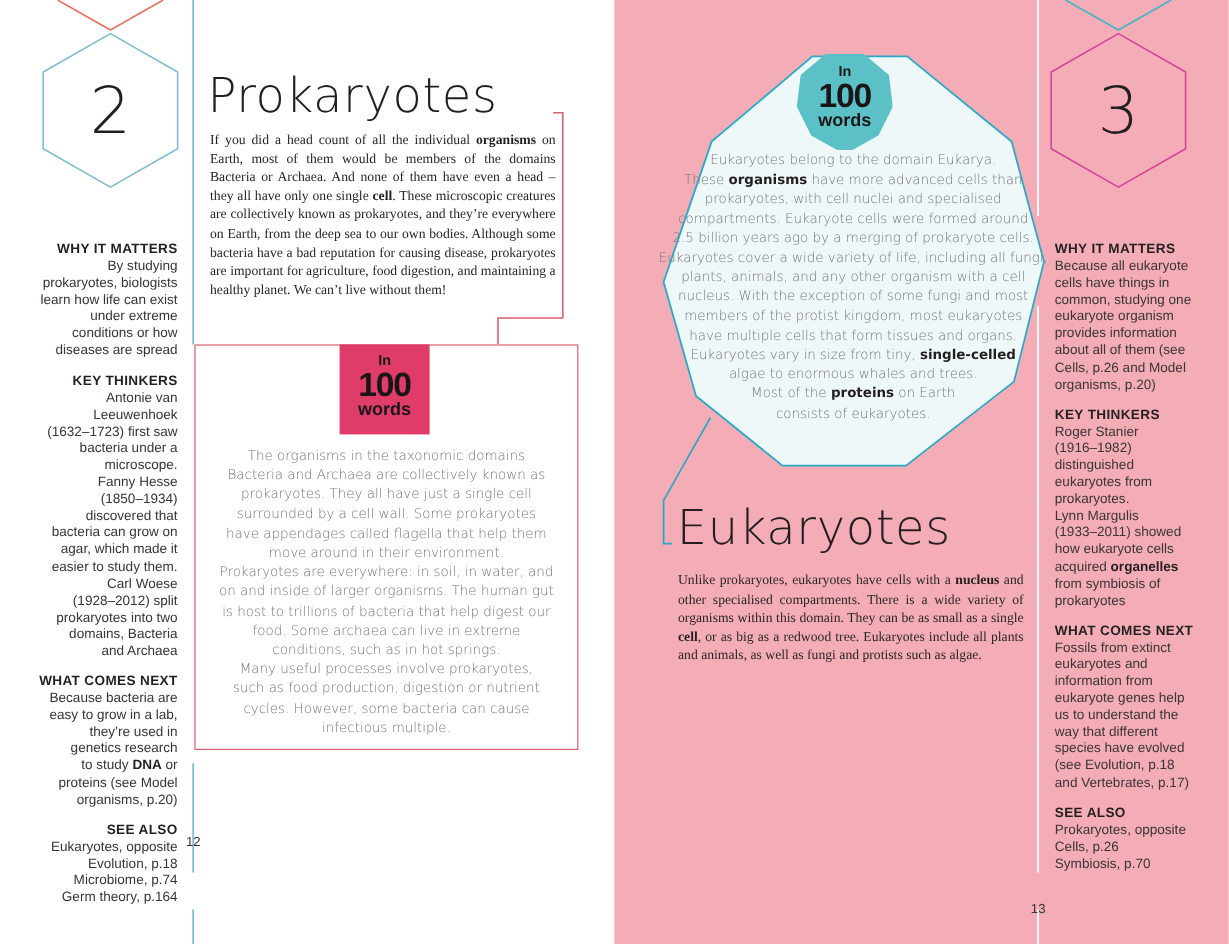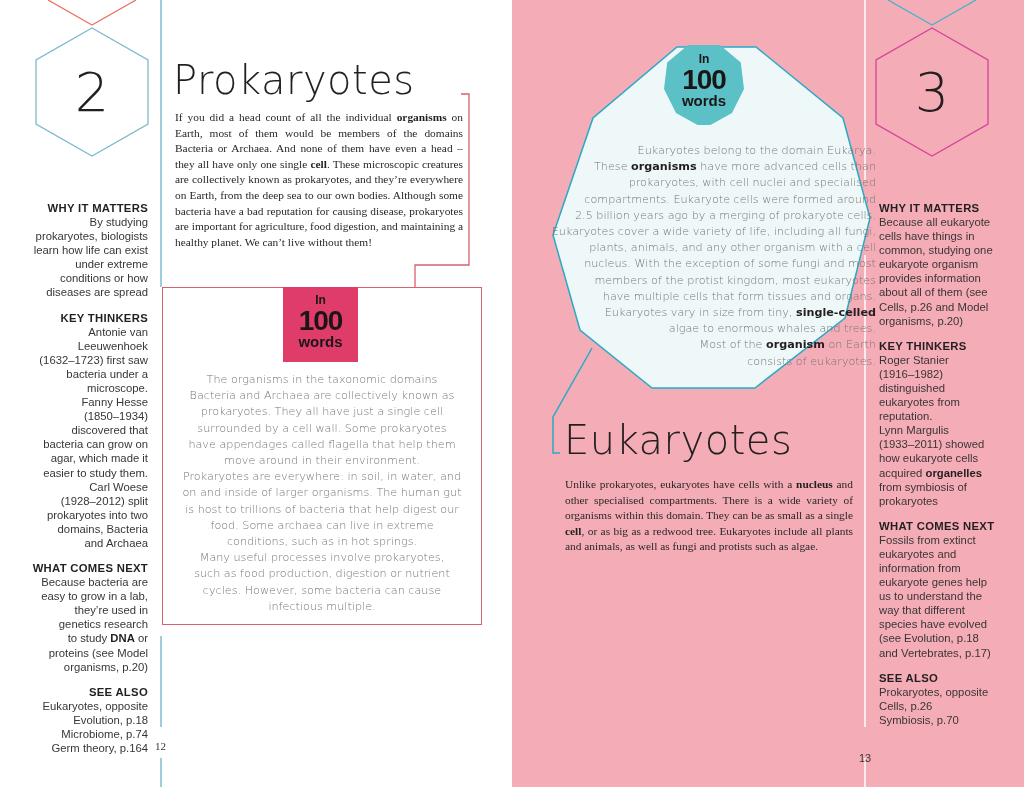--- a/index.html
+++ b/index.html
@@ -137,44 +137,44 @@
   </div>
   <div class="sec">
     <h4>SEE ALSO</h4>
     <div>Eukaryotes, opposite</div>
     <div>Evolution, p.18</div>
     <div>Microbiome, p.74</div>
     <div>Germ theory, p.164</div>
   </div>
 </div>
 
-<div class="pagenum" style="left:155px; top:740px;font-family:Liberation Serif, serif;">12</div>
+<div class="pagenum" style="left:155px; top:696px;">12</div>
 
 <div class="hex-num" style="left:892px; top:66px;">3</div>
 
 <div class="badge badge-teal">
   <span class="in">In</span>
   <span class="num">100</span>
   <span class="words">words</span>
 </div>
 
-<div class="summary" style="left:546px; top:143px; width:330px;text-align:right;">
+<div class="summary" style="left:546px; top:126px; width:330px;">
   <div>Eukaryotes belong to the domain Eukarya.</div>
   <div><span>These </span><b>organisms</b><span> have more advanced cells than</span></div>
   <div>prokaryotes, with cell nuclei and specialised</div>
   <div>compartments. Eukaryote cells were formed around</div>
   <div>2.5 billion years ago by a merging of prokaryote cells.</div>
   <div>Eukaryotes cover a wide variety of life, including all fungi,</div>
   <div>plants, animals, and any other organism with a cell</div>
   <div>nucleus. With the exception of some fungi and most</div>
   <div>members of the protist kingdom, most eukaryotes</div>
   <div>have multiple cells that form tissues and organs.</div>
   <div><span>Eukaryotes vary in size from tiny, </span><b>single-celled</b></div>
   <div>algae to enormous whales and trees.</div>
-  <div><span>Most of the </span><b>organism</b><span> on Earth</span></div>
+  <div><span>Most of the </span><b>proteins</b><span> on Earth</span></div>
   <div>consists of eukaryotes.</div>
 </div>
 
 <div class="title" style="left:564px; top:420px;">Eukaryotes</div>
 
 <div class="intro" style="left:565px; top:477px; width:288px;">
   <span>Unlike prokaryotes, eukaryotes have cells with a </span><b>nucleus</b><span> and other specialised compartments. There is a wide variety of organisms within this domain. They can be as small as a single </span><b>cell</b><span>, or as big as a redwood tree. Eukaryotes include all plants and animals, as well as fungi and protists such as algae.</span>
 </div>
 
 <div class="sidebar right" style="top:201px;">
@@ -188,21 +188,21 @@
     <div>about all of them (see</div>
     <div>Cells, p.26 and Model</div>
     <div>organisms, p.20)</div>
   </div>
   <div class="sec">
     <h4>KEY THINKERS</h4>
     <div>Roger Stanier</div>
     <div>(1916–1982)</div>
     <div>distinguished</div>
     <div>eukaryotes from</div>
-    <div>reputation.</div>
+    <div>prokaryotes.</div>
     <div>Lynn Margulis</div>
     <div>(1933–2011) showed</div>
     <div>how eukaryote cells</div>
     <div><span>acquired </span><b>organelles</b></div>
     <div>from symbiosis of</div>
     <div>prokaryotes</div>
   </div>
   <div class="sec">
     <h4>WHAT COMES NEXT</h4>
     <div>Fossils from extinct</div>

